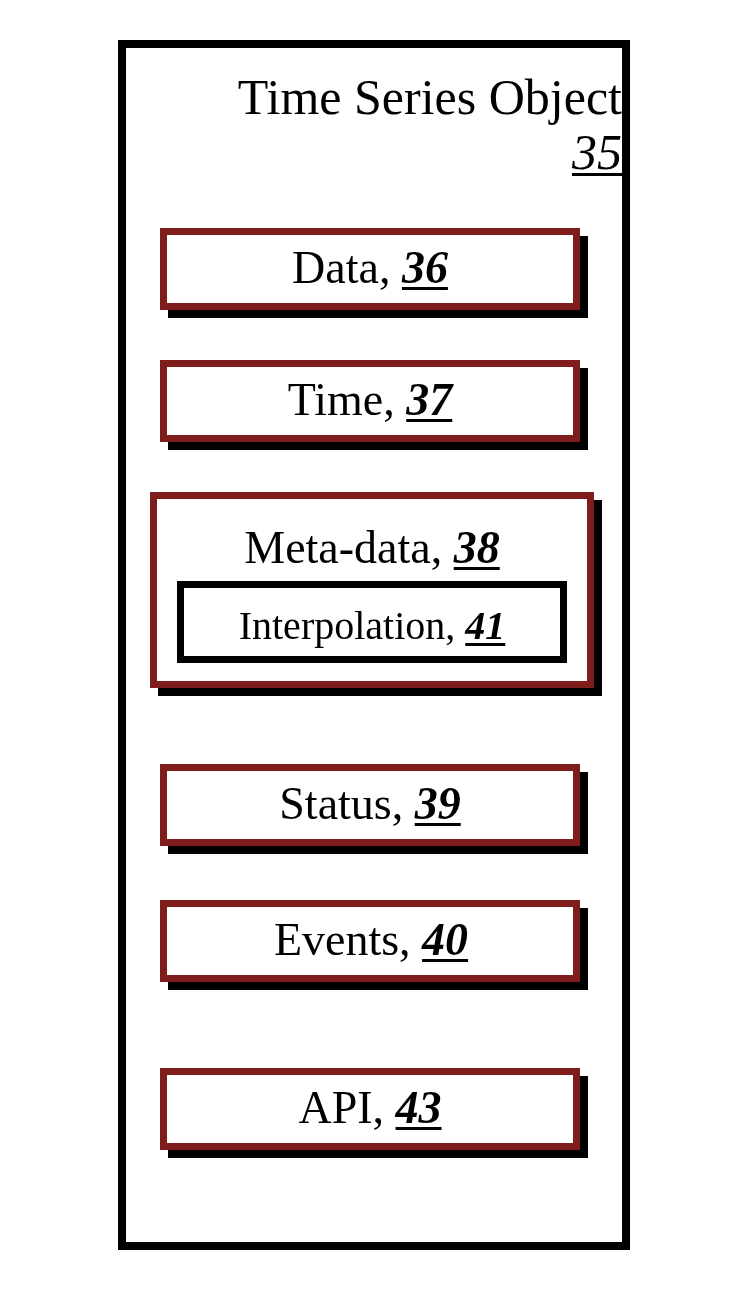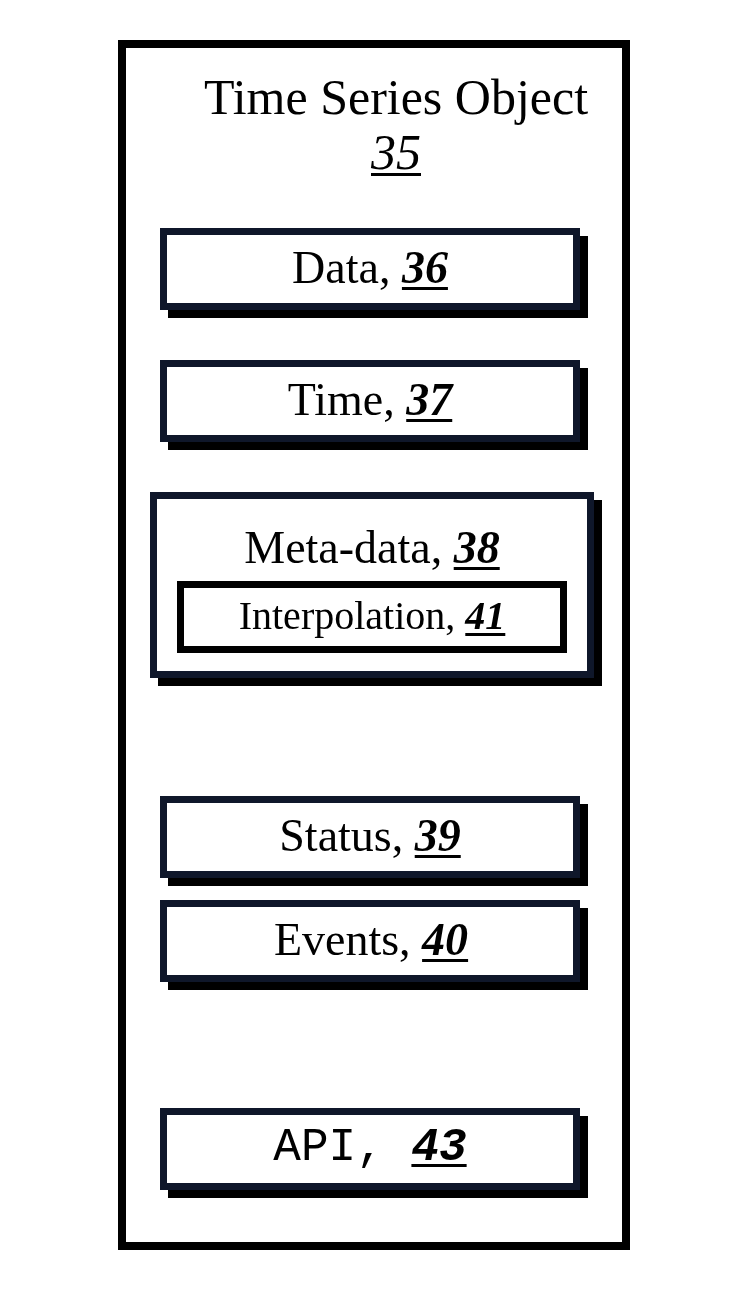--- a/index.html
+++ b/index.html
@@ -19,60 +19,60 @@
     position: absolute;
     left: 118px;
     top: 40px;
     width: 512px;
     height: 1210px;
     border: 8px solid #000;
     box-sizing: border-box;
     background: #fff;
   }
   .title-block {
-    text-align: center;
+    text-align: right;
     margin-top: 22px;
     font-size: 50px;
     line-height: 1.1;
     margin-left: 44px;
   }
   .title-num {
     font-weight: normal;
     font-style: italic;
     text-decoration: underline;
     text-decoration-thickness: 3px;
     text-underline-offset: 4px;
     font-size: 50px;
   }
   .box {
     position: absolute;
     left: 34px;
     width: 420px;
     background: #fff;
-    border: 7px solid #0f172a;
+    border: 7px solid #7f1d1d;
     box-sizing: border-box;
     text-align: center;
     font-size: 46px;
     line-height: 1.0;
     padding: 10px 6px 12px 6px;
     
     box-shadow: 8px 8px 0 0 #000;
   }
   .box-wide {
     left: 24px;
     width: 444px;
   }
   .box-inner {
     position: relative;
     margin: 10px auto 4px auto;
     width: 390px;
     border: 7px solid #000;
     box-sizing: border-box;
     font-size: 40px;
-    padding: 8px 4px 10px 4px;
+    padding: 18px 4px 10px 4px;
     box-shadow: none;
     text-align: center;
   }
   .label {
     font-size: 46px;
   }
   .num {
     font-weight: bold;
     font-style: italic;
     text-decoration: underline;
@@ -101,26 +101,26 @@
 
     <div class="box box-wide" style="top:444px; padding-bottom:14px;">
       <div style="margin-top:16px;">
         <span class="label">Meta-data</span><span>, </span><span class="num">38</span>
       </div>
       <div class="box-inner">
         <span>Interpolation</span><span>, </span><span class="num" style="font-size:40px;">41</span>
       </div>
     </div>
 
-    <div class="box" style="top:748px;">
+    <div class="box" style="top:716px;">
       <span class="label">Status</span><span>, </span><span class="num">39</span>
     </div>
 
     <div class="box" style="top:852px;padding-left:8px;">
       <span class="label">Events</span><span>, </span><span class="num">40</span>
     </div>
 
-    <div class="box" style="top:1060px;font-family:Liberation Mono, monospace;">
+    <div class="box" style="top:1020px;">
       <span class="label">API</span><span>, </span><span class="num">43</span>
     </div>
 
   </div>
 </div>
 
 </body></html>

